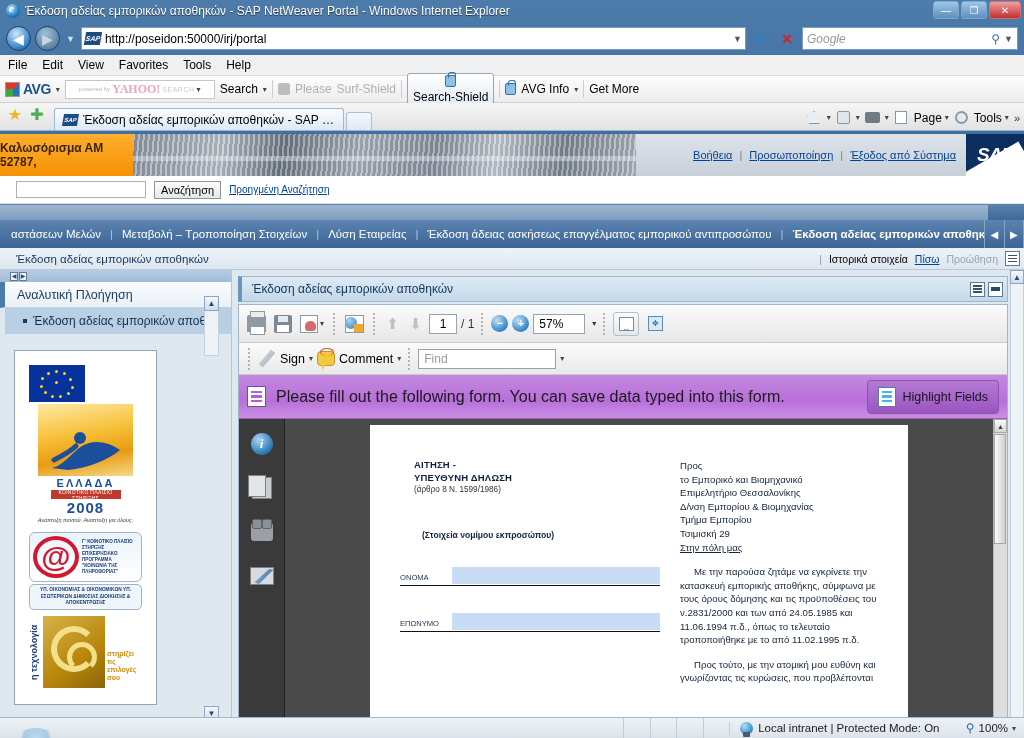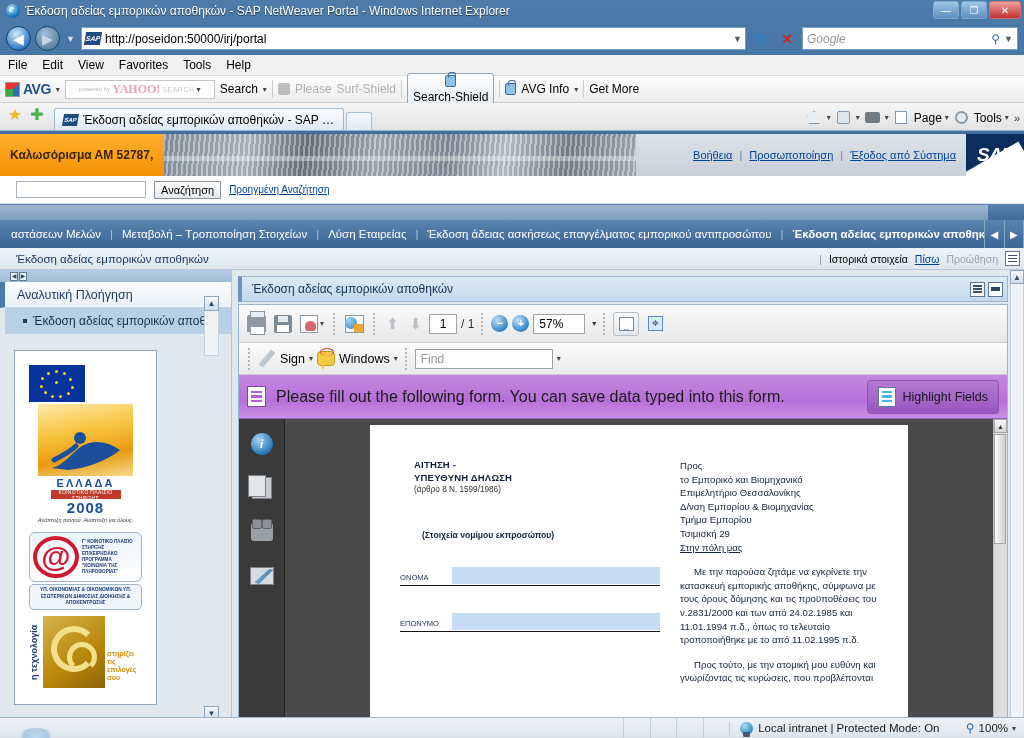--- a/index.html
+++ b/index.html
@@ -107,22 +107,22 @@
   .print-ico{width:15px;height:11px;background:#6f7b87;border-radius:2px;}
   .page-ico{width:12px;height:13px;background:#fff;border:1px solid #7f98b0;}
   .gear-ico{width:13px;height:13px;border:2px solid #8a9aa8;border-radius:50%;background:#e6ebef;}
   .chev2{font-size:11px;color:#333;margin-left:2px;}
   
   .page{position:absolute;left:0;top:134px;width:1024px;height:583px;background:#fff;
     overflow:hidden;}
   
   .sapbanner{height:42px;display:flex;position:relative;
     background:linear-gradient(180deg,#d7dde5,#c2cad4);}
-  .welcome{width:164px;background:linear-gradient(180deg,#ffae2e,#f59202);
-    display:flex;align-items:center;padding-left:10px;font-weight:bold;font-size:12px;color:#3a2400;}
+  .welcome{width:133px;background:linear-gradient(180deg,#ffae2e,#f59202);
+    display:flex;align-items:center;font-weight:bold;font-size:12px;color:#3a2400;}
   .banner-img{flex:1;position:relative;overflow:hidden;
     background:linear-gradient(100deg,#8e99a6 0%,#b9c2cb 18%,#6f7a87 30%,#aab3bd 45%,
      #8892a0 60%,#c4ccd5 72%,#7d8894 85%,#aeb7c1 100%);}
   .banner-img:before{content:"";position:absolute;inset:0;
     background:repeating-linear-gradient(95deg,rgba(255,255,255,.30) 0 2px,
       rgba(0,0,0,.10) 2px 5px);}
   .banner-img:after{content:"";position:absolute;left:0;right:0;top:52%;height:5px;
     background:rgba(255,255,255,.35);}
   .banner-links{width:330px;display:flex;align-items:center;justify-content:flex-end;
     gap:7px;padding-right:10px;background:linear-gradient(180deg,#dde3ea,#c7cfd8);font-size:11px;}
@@ -655,21 +655,21 @@
                 <div class="fit2">✥</div>
               </div>
           </div>
 
           <div class="pdf-tb2">
             <div class="dotsep"></div>
             <div class="ic-pen"></div>
             <span class="tblabel">Sign</span>
             <span class="tb-caret">▾</span>
             <div class="ic-comment"></div>
-            <span class="tblabel">Windows</span>
+            <span class="tblabel">Comment</span>
             <span class="tb-caret">▾</span>
             <div class="dotsep"></div>
             <div class="findbox">
               <span>Find</span>
             </div>
             <span class="tb-caret">▾</span>
           </div>
 
           <div class="notice">
             <div class="notice-ico">
@@ -722,21 +722,21 @@
                     </div>
                   </div>
                   <div class="doc-right">
                     <div>Προς</div>
                     <div>το Εμπορικό και Βιομηχανικό</div>
                     <div>Επιμελητήριο Θεσσαλονίκης</div>
                     <div>Δ/νση Εμπορίου &amp; Βιομηχανίας</div>
                     <div>Τμήμα Εμπορίου</div>
                     <div>Τσιμισκή 29</div>
                     <div class="u">Στην πόλη μας</div>
-                    <p>Με την παρούσα ζητάμε να εγκρίνετε την κατασκευή εμπορικής αποθήκης, σύμφωνα με τους όρους δόμησης και τις προϋποθέσεις του ν.2831/2000 και των από 24.02.1985 και 11.01.1994 π.δ., όπως το τελευταίο τροποποιήθηκε με το από 11.02.1995 π.δ.</p>
+                    <p>Με την παρούσα ζητάμε να εγκρίνετε την κατασκευή εμπορικής αποθήκης, σύμφωνα με τους όρους δόμησης και τις προϋποθέσεις του ν.2831/2000 και των από 24.05.1985 και 11.06.1994 π.δ., όπως το τελευταίο τροποποιήθηκε με το από 11.02.1995 π.δ.</p>
                     <p>Προς τούτο, με την ατομική μου ευθύνη και γνωρίζοντας τις κυρώσεις, που προβλέπονται</p>
                   </div>
                 </div>
               </div>
             </div>
 
             <div class="pdf-vsb">
               <div class="up">▲</div>
               <div class="th"></div>
 

